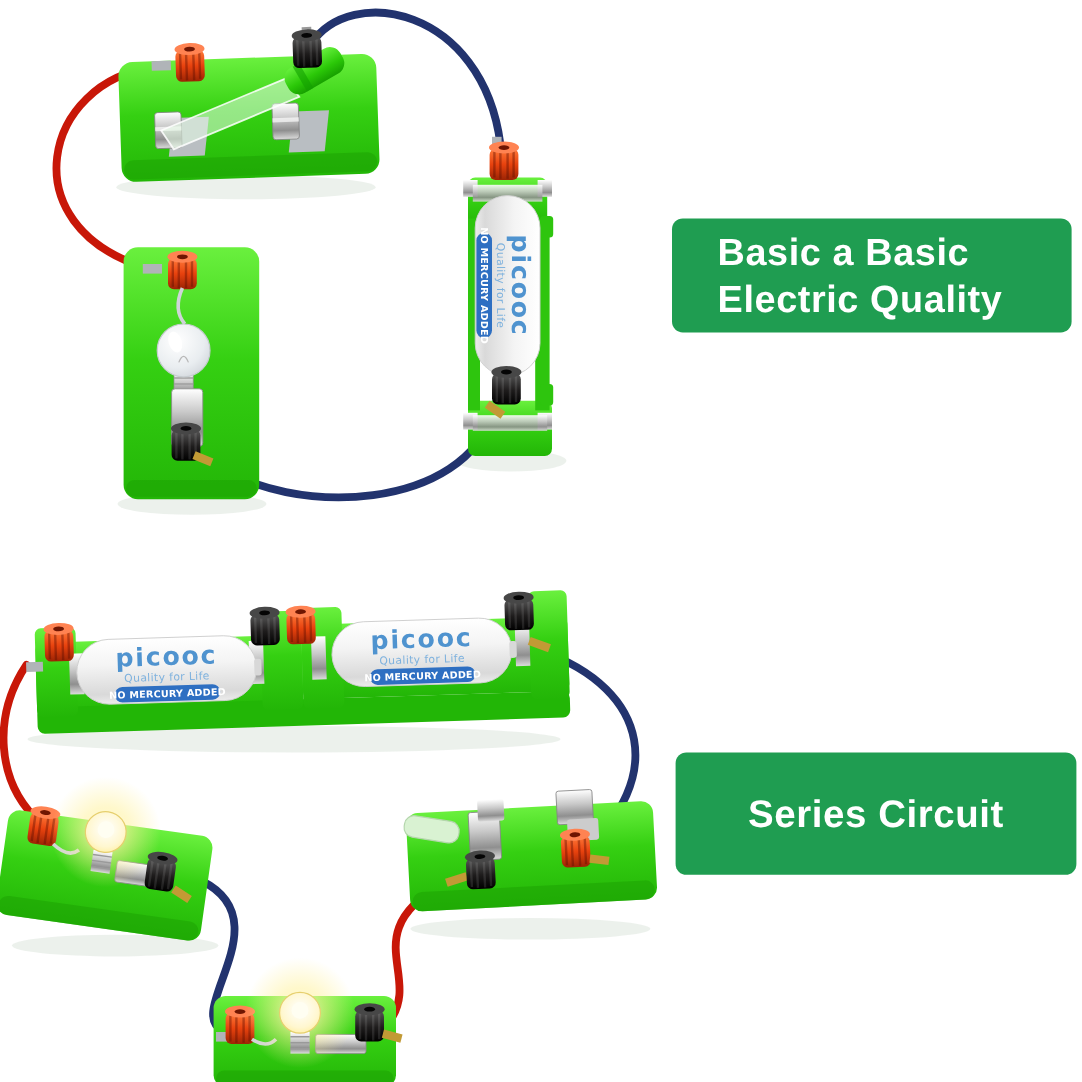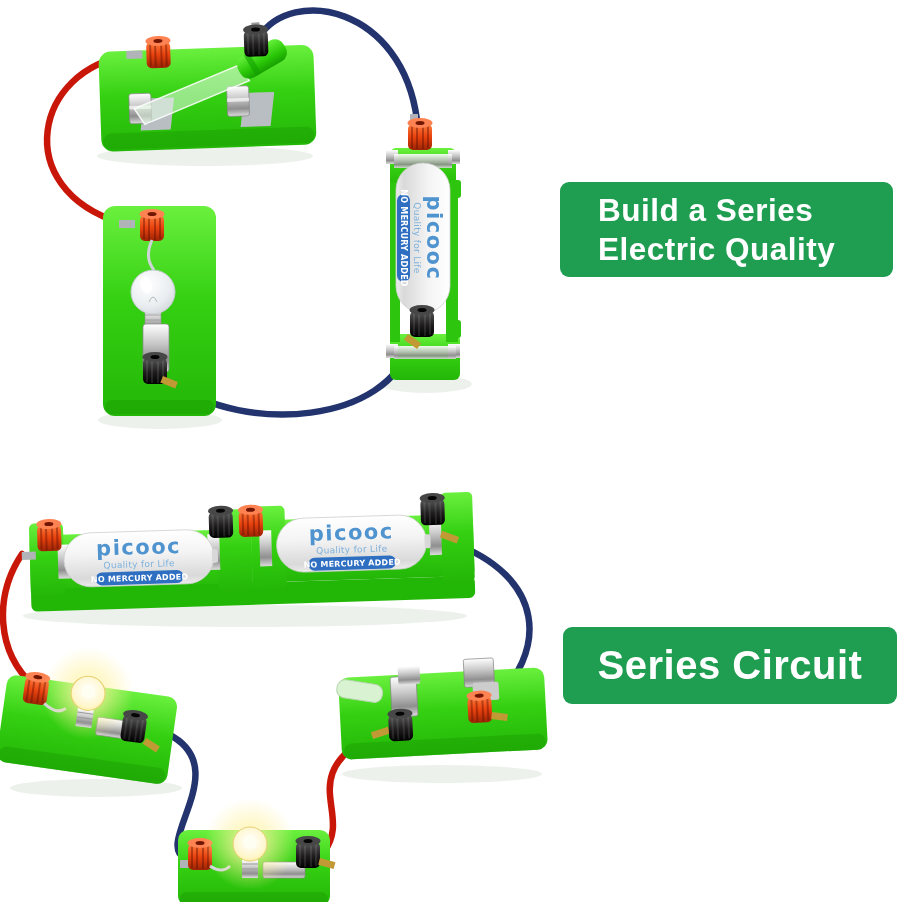--- a/index.html
+++ b/index.html
@@ -8,22 +8,22 @@
   :root{
     --label_green:#1f9d51; --base_green:#35d012; --wire_red:#c81708;
     --wire_navy:#22336e; --brand_blue:#4f93cf; --badge_blue:#2e6fc2;
   }
   .scene{position:relative;width:902px;height:902px;background:#fff}
   .scene > svg{position:absolute;left:0;top:0}
   .label-box{position:absolute;background:var(--label_green);color:#fff;font-weight:bold;
     border-radius:9px;display:flex;flex-direction:column;justify-content:center}
   #label-basic{left:560px;top:182px;width:333px;height:95px;padding-left:38px;
     font-size:31.5px;line-height:1.21;letter-spacing:.5px}
-  #label-series{left:563px;top:627px;width:334px;height:77px;align-items:center;
-    font-size:40px;letter-spacing:.5px}
+  #label-series{left:563px;top:627px;width:334px;height:102px;align-items:center;
+    font-size:32px;letter-spacing:.5px}
   .wire{fill:none;stroke-width:6.5;stroke-linecap:round}
   .wire-red{stroke:var(--wire_red)}
   .wire-navy{stroke:var(--wire_navy)}
   .brand-text{font-family:"DejaVu Sans",sans-serif;font-weight:bold;font-size:21px;
     fill:var(--brand_blue);letter-spacing:1.5px;text-anchor:middle}
   .tagline-text{font-family:"DejaVu Sans",sans-serif;font-size:9px;fill:#7fb2de;
     letter-spacing:.3px;text-anchor:middle}
   .badge-text{font-family:"DejaVu Sans",sans-serif;font-weight:bold;font-size:8px;
     fill:#fff;letter-spacing:.2px;text-anchor:middle}
   .gold{fill:#c29a35}
@@ -248,20 +248,20 @@
     <use href="#red-post" transform="translate(22,26)"></use>
     <path d="M32,36 q12,8 20,0" stroke="#cfd4d8" stroke-width="3" fill="none"></path>
     <rect x="85" y="32" width="42" height="16" rx="2" fill="url(#gSilver)" stroke="#8a8a8a" stroke-width="0.7"></rect>
     <use href="#bulb-lit" transform="translate(72,16)"></use>
     <use href="#black-post" transform="translate(130,24)"></use>
     <rect x="142" y="28" width="16" height="7" class="gold" transform="rotate(15 142 28)"></rect>
   </g>
 </svg>
 
   <div class="label-box" id="label-basic">
-    <span>Build a Series</span>
+    <span>Basic a Basic</span>
     <span>Electric Quality</span>
   </div>
   <div class="label-box" id="label-series">
     <span>Series Circuit</span>
   </div>
 
 </div>
 
 </body></html>

